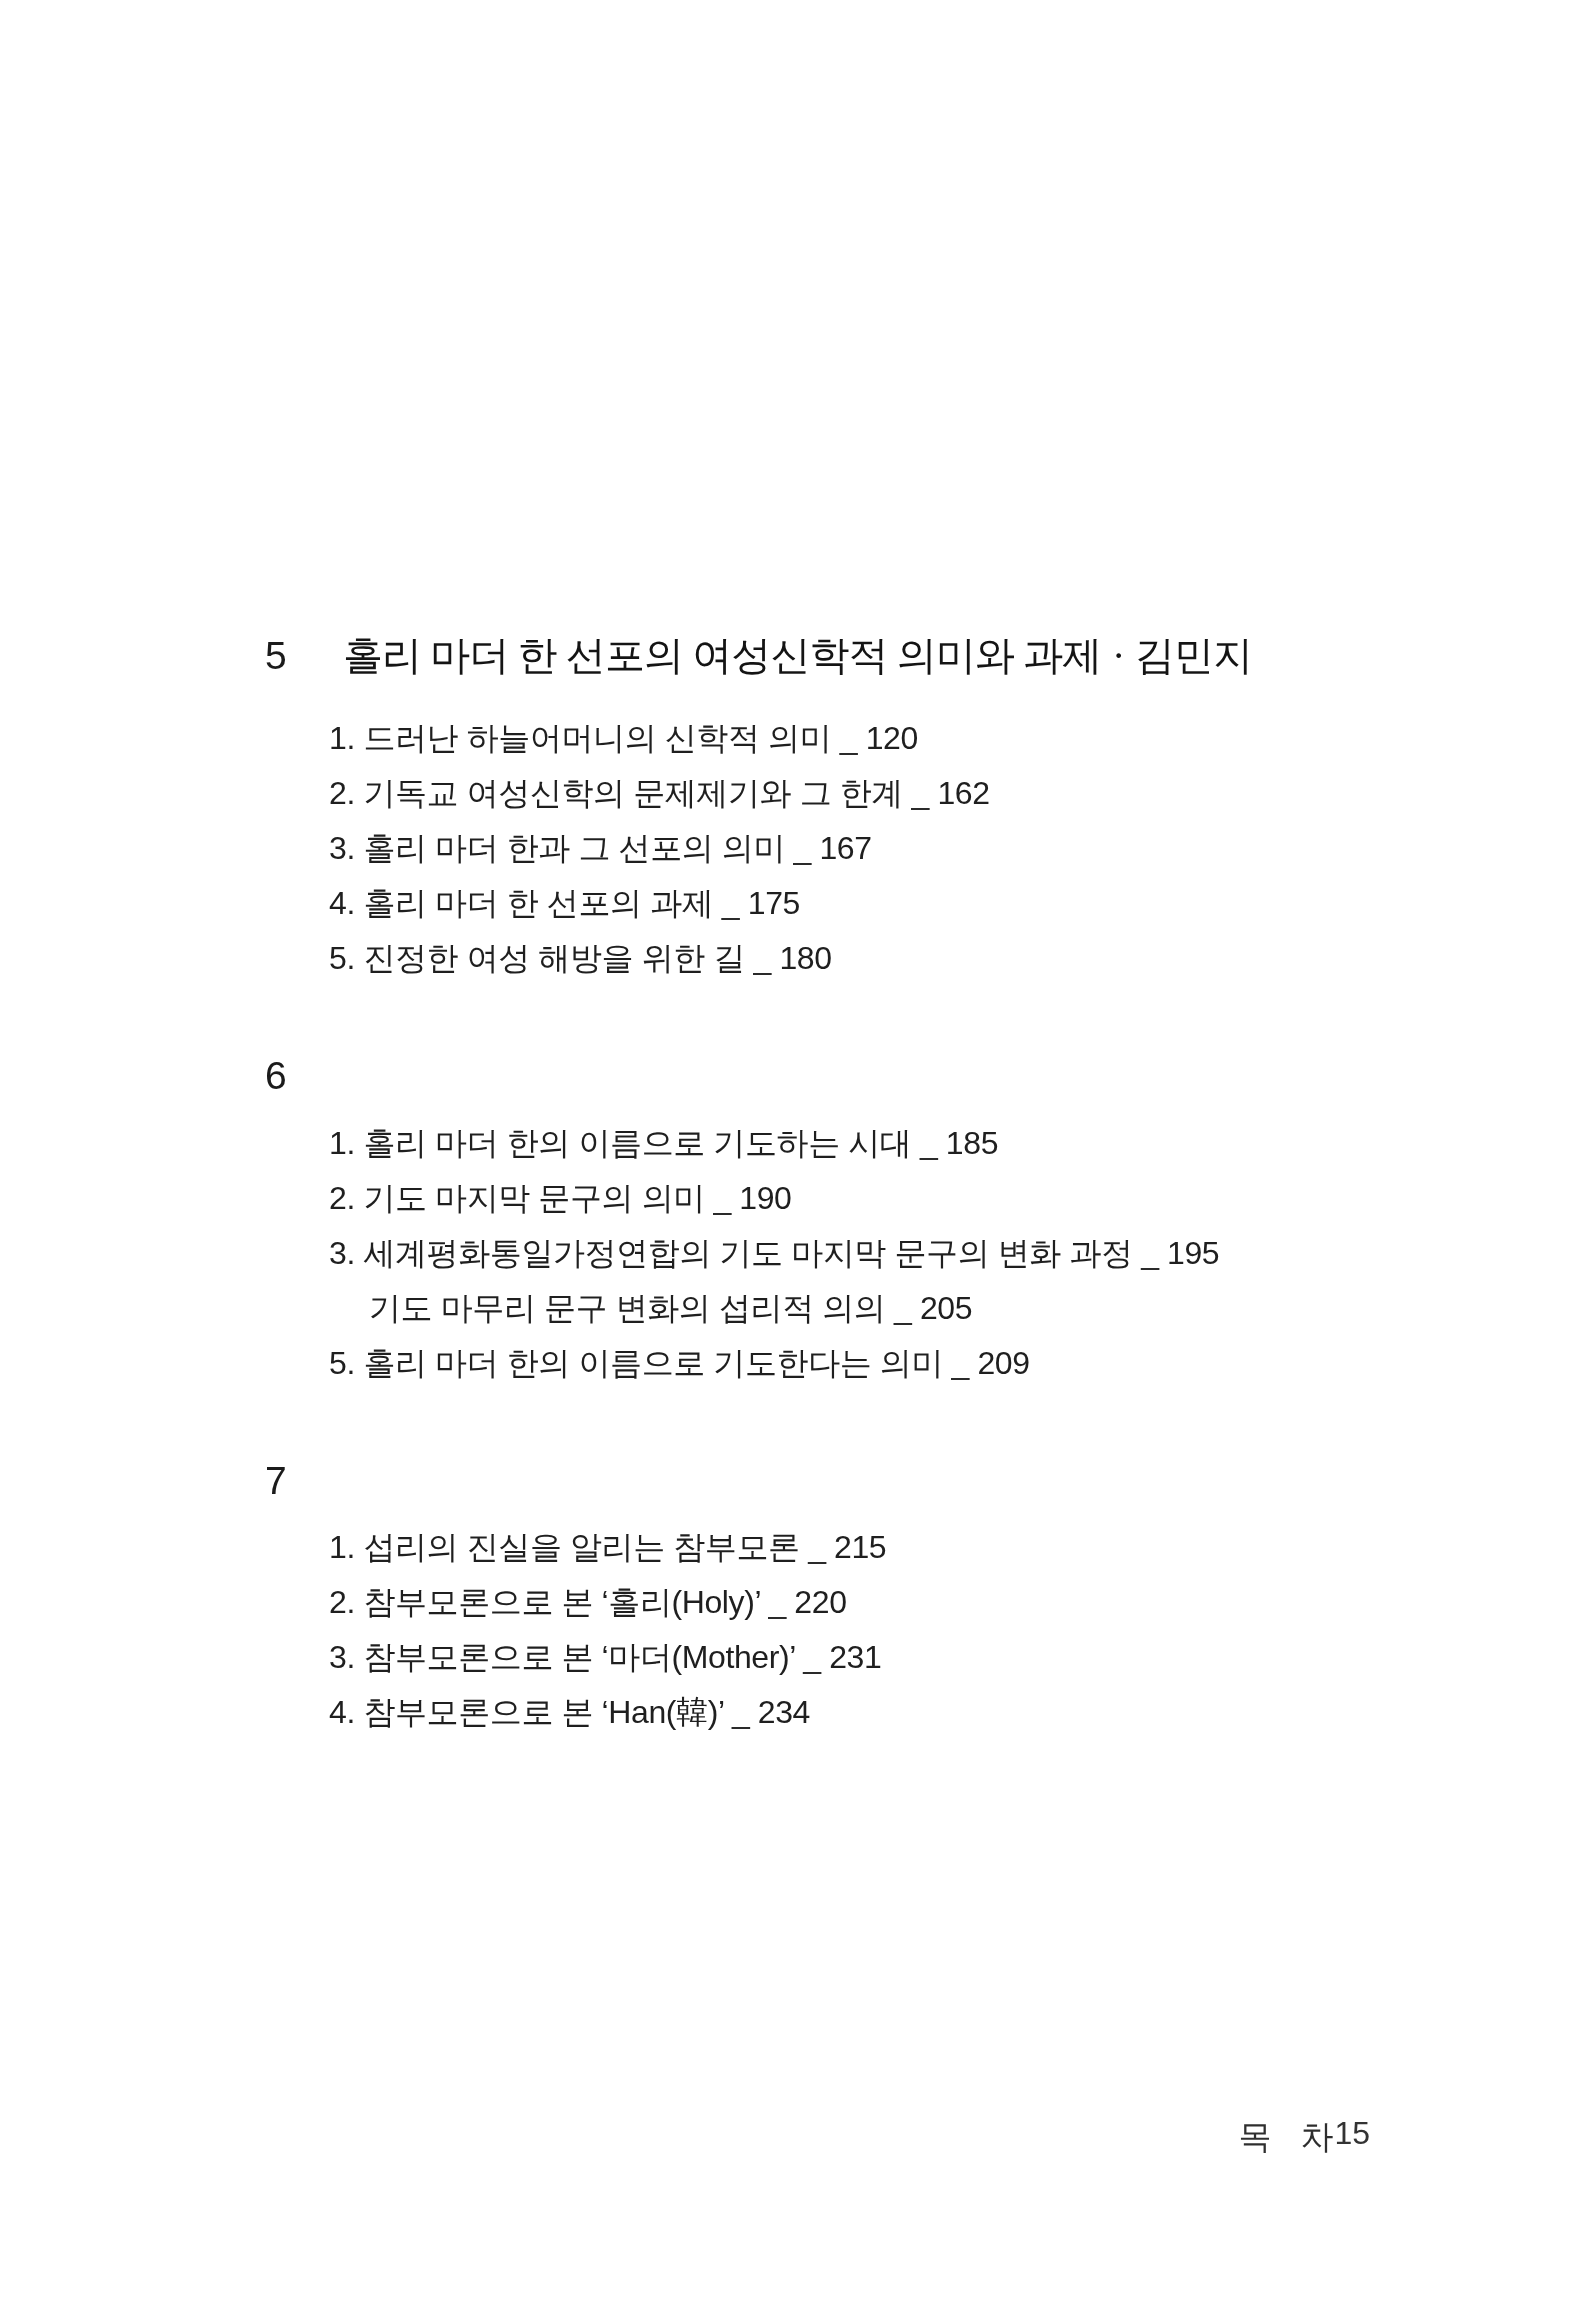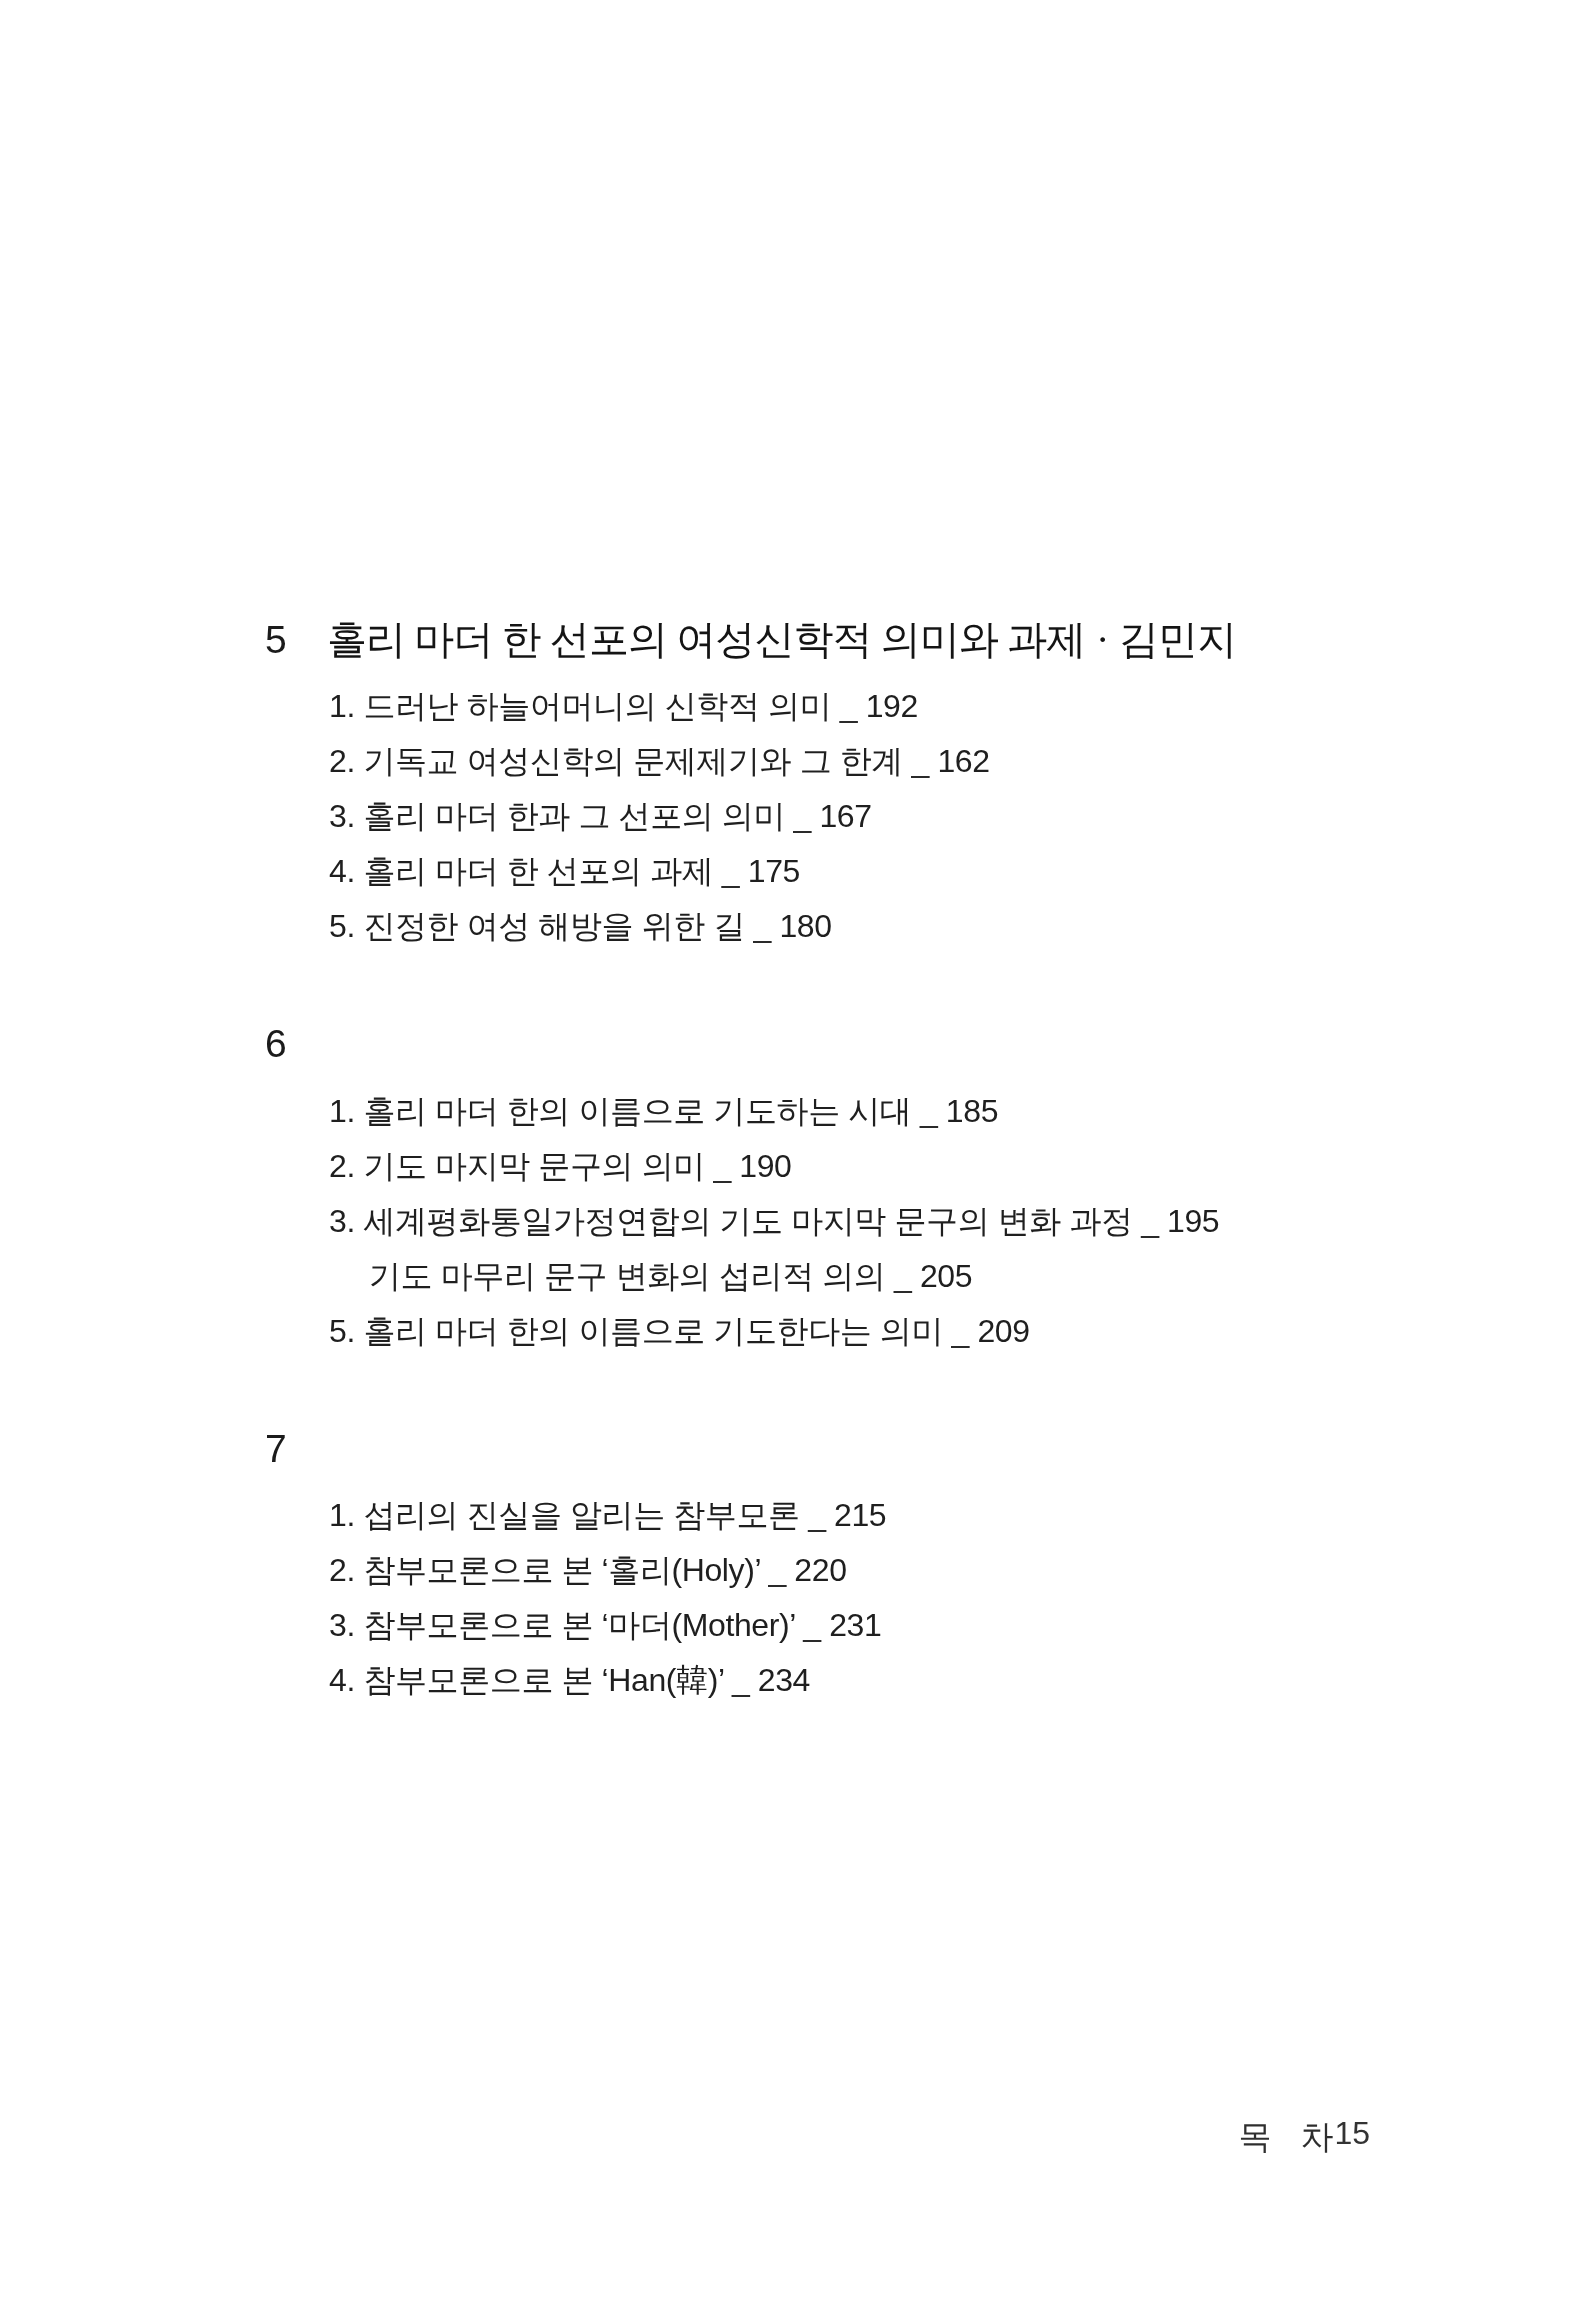--- a/index.html
+++ b/index.html
@@ -29,21 +29,21 @@
     margin-bottom: 12.3px;
   }
   .sec-num {
     flex: 0 0 62px;
     font-size: 39px;
     line-height: 54px;
     font-family: "Liberation Sans", "DejaVu Sans", sans-serif;
     color: #1b1b1b;
   }
   .sec-title {
-    margin: 0;
+    margin: 16px;
     font-family: "Liberation Serif", "DejaVu Serif", serif;
     font-weight: 500;
     font-size: 40px;
     line-height: 54px;
     letter-spacing: -0.9px;
     color: #141414;
     white-space: nowrap;
     text-align: right;
   }
   .sep {
@@ -94,21 +94,21 @@
     <section class="toc-section">
       <header class="sec-head">
         <span class="sec-num">5</span>
         <h2 class="sec-title"><span>홀리 마더 한 선포의 여성신학적 의미와 과제</span><span class="sep">·</span><span>김민지</span></h2>
       </header>
       <ol class="items">
         <li class="item">
           <span class="inum">1.</span>
           <span class="itext">드러난 하늘어머니의 신학적 의미</span>
           <span class="iu">_</span>
-          <span class="ipage">192</span>
+          <span class="ipage">120</span>
         </li>
         <li class="item">
           <span class="inum">2.</span>
           <span class="itext">기독교 여성신학의 문제제기와 그 한계</span>
           <span class="iu">_</span>
           <span class="ipage">162</span>
         </li>
         <li class="item">
           <span class="inum">3.</span>
           <span class="itext">홀리 마더 한과 그 선포의 의미</span>

